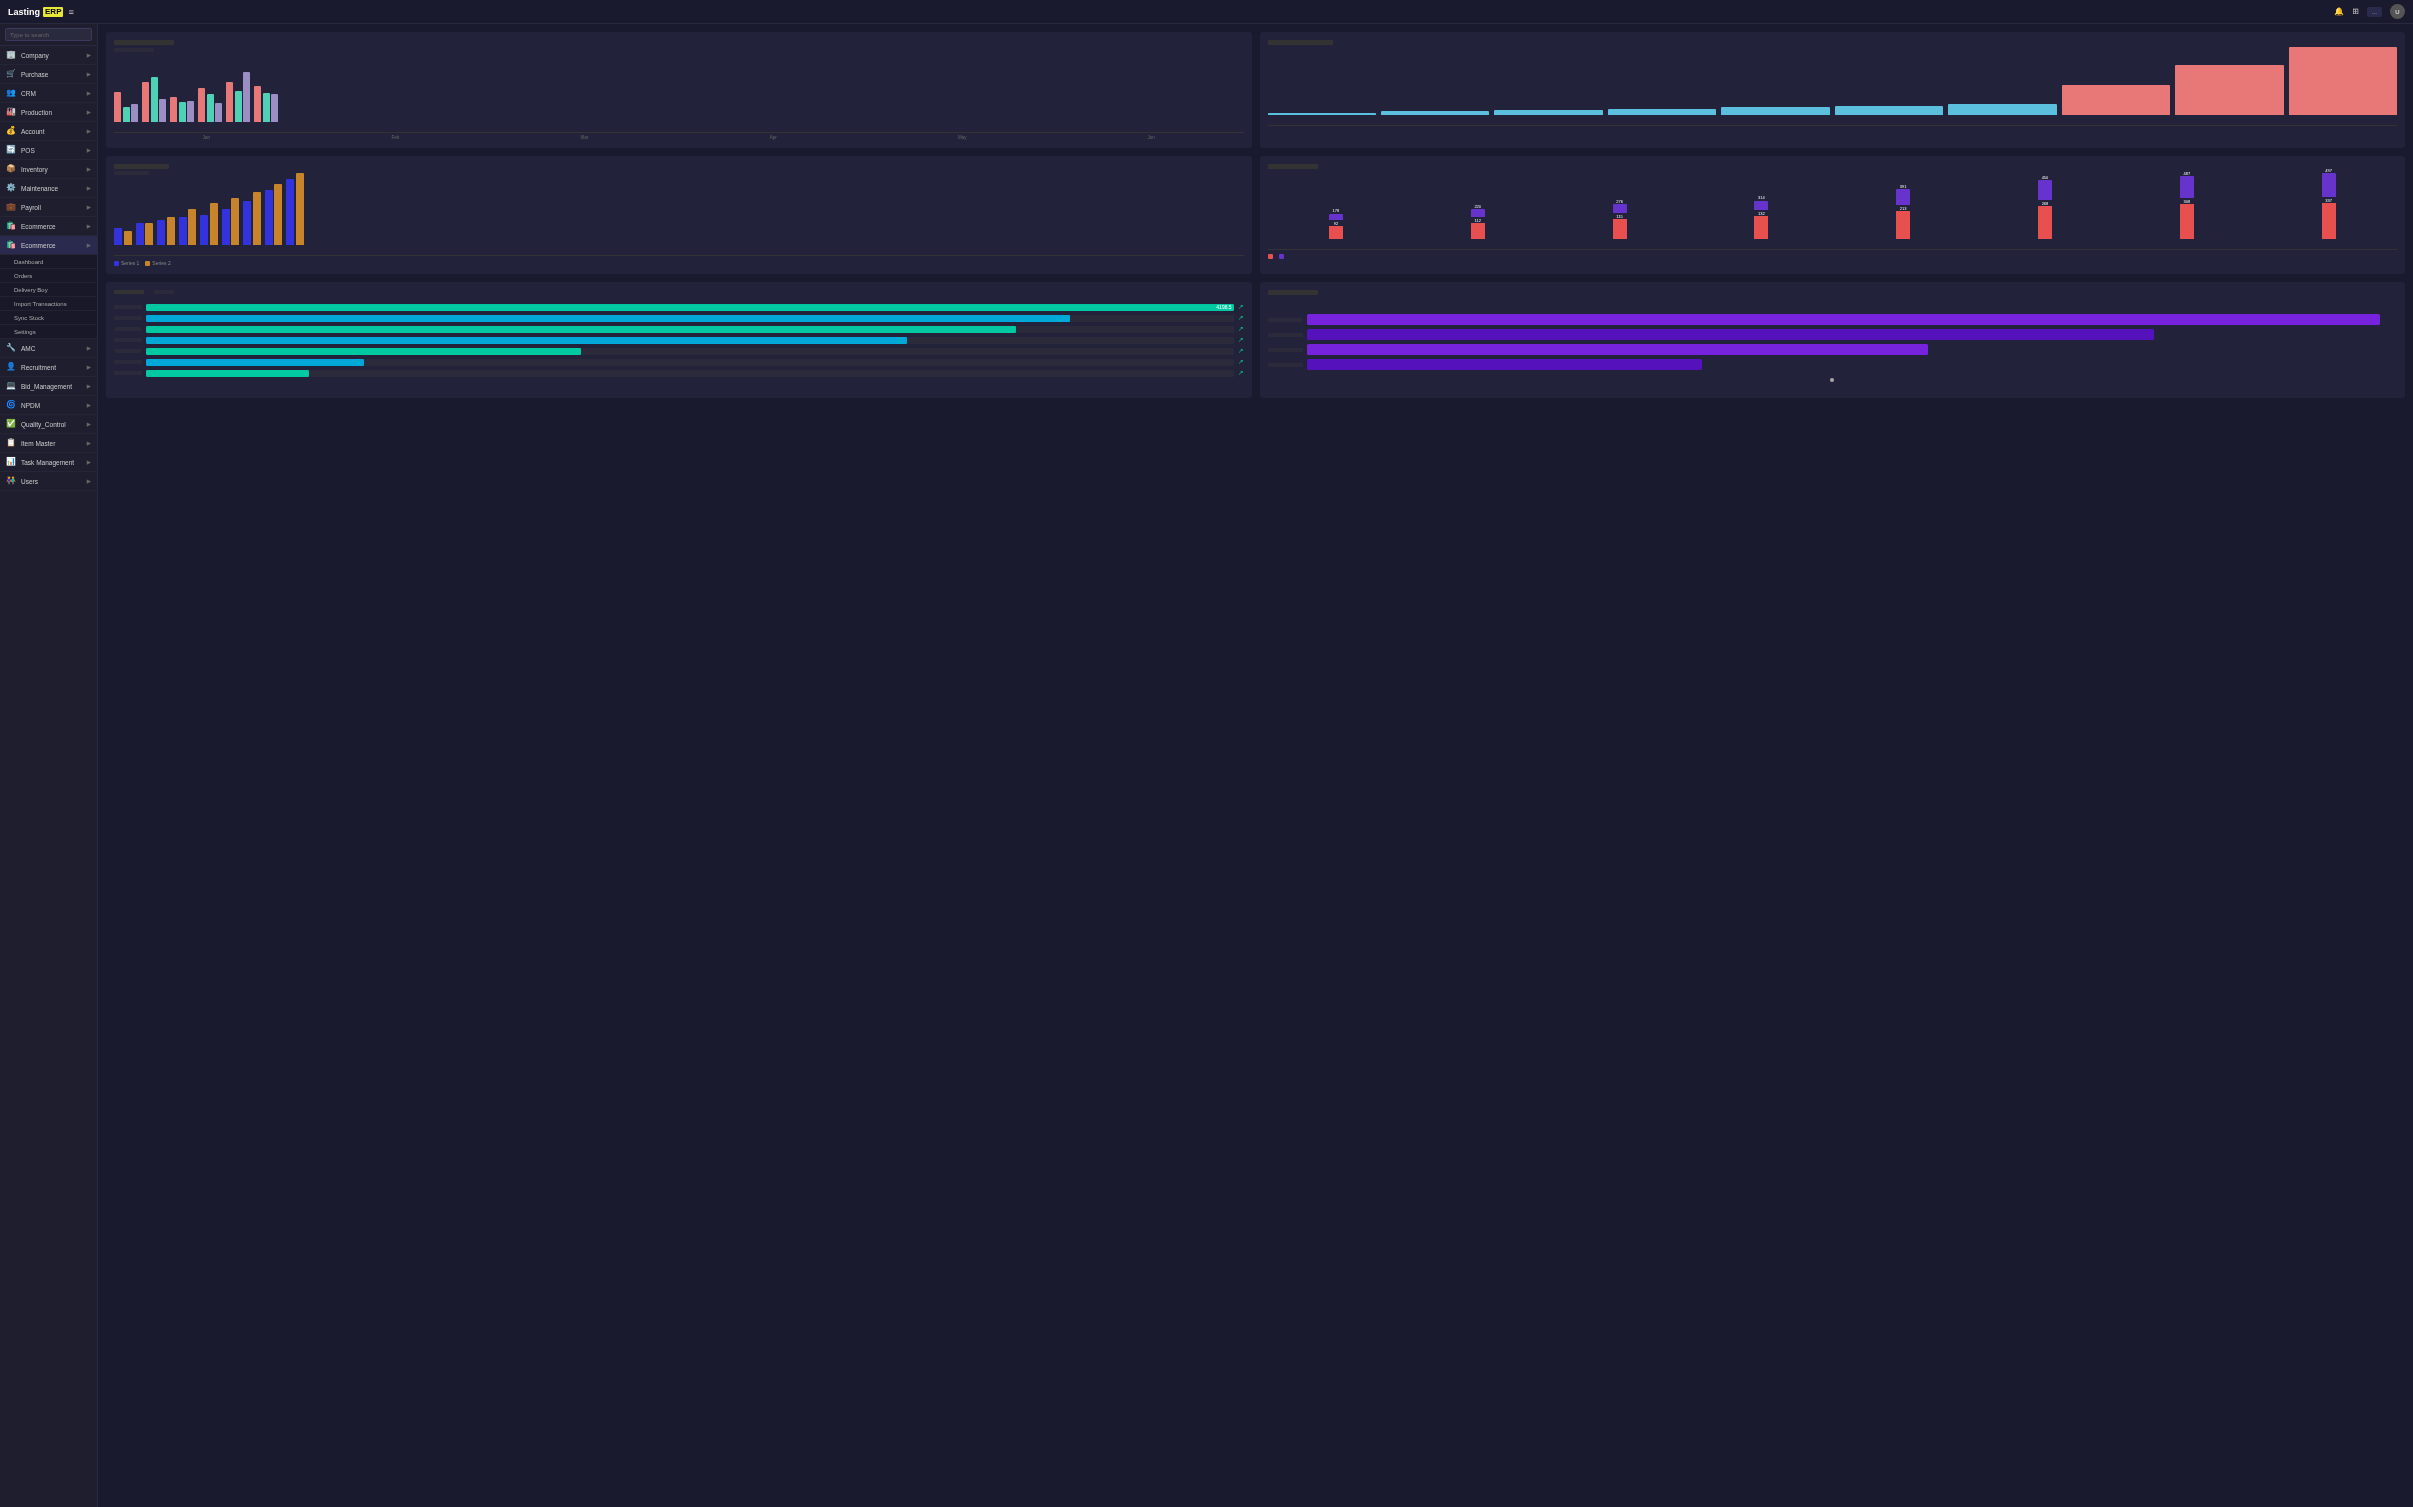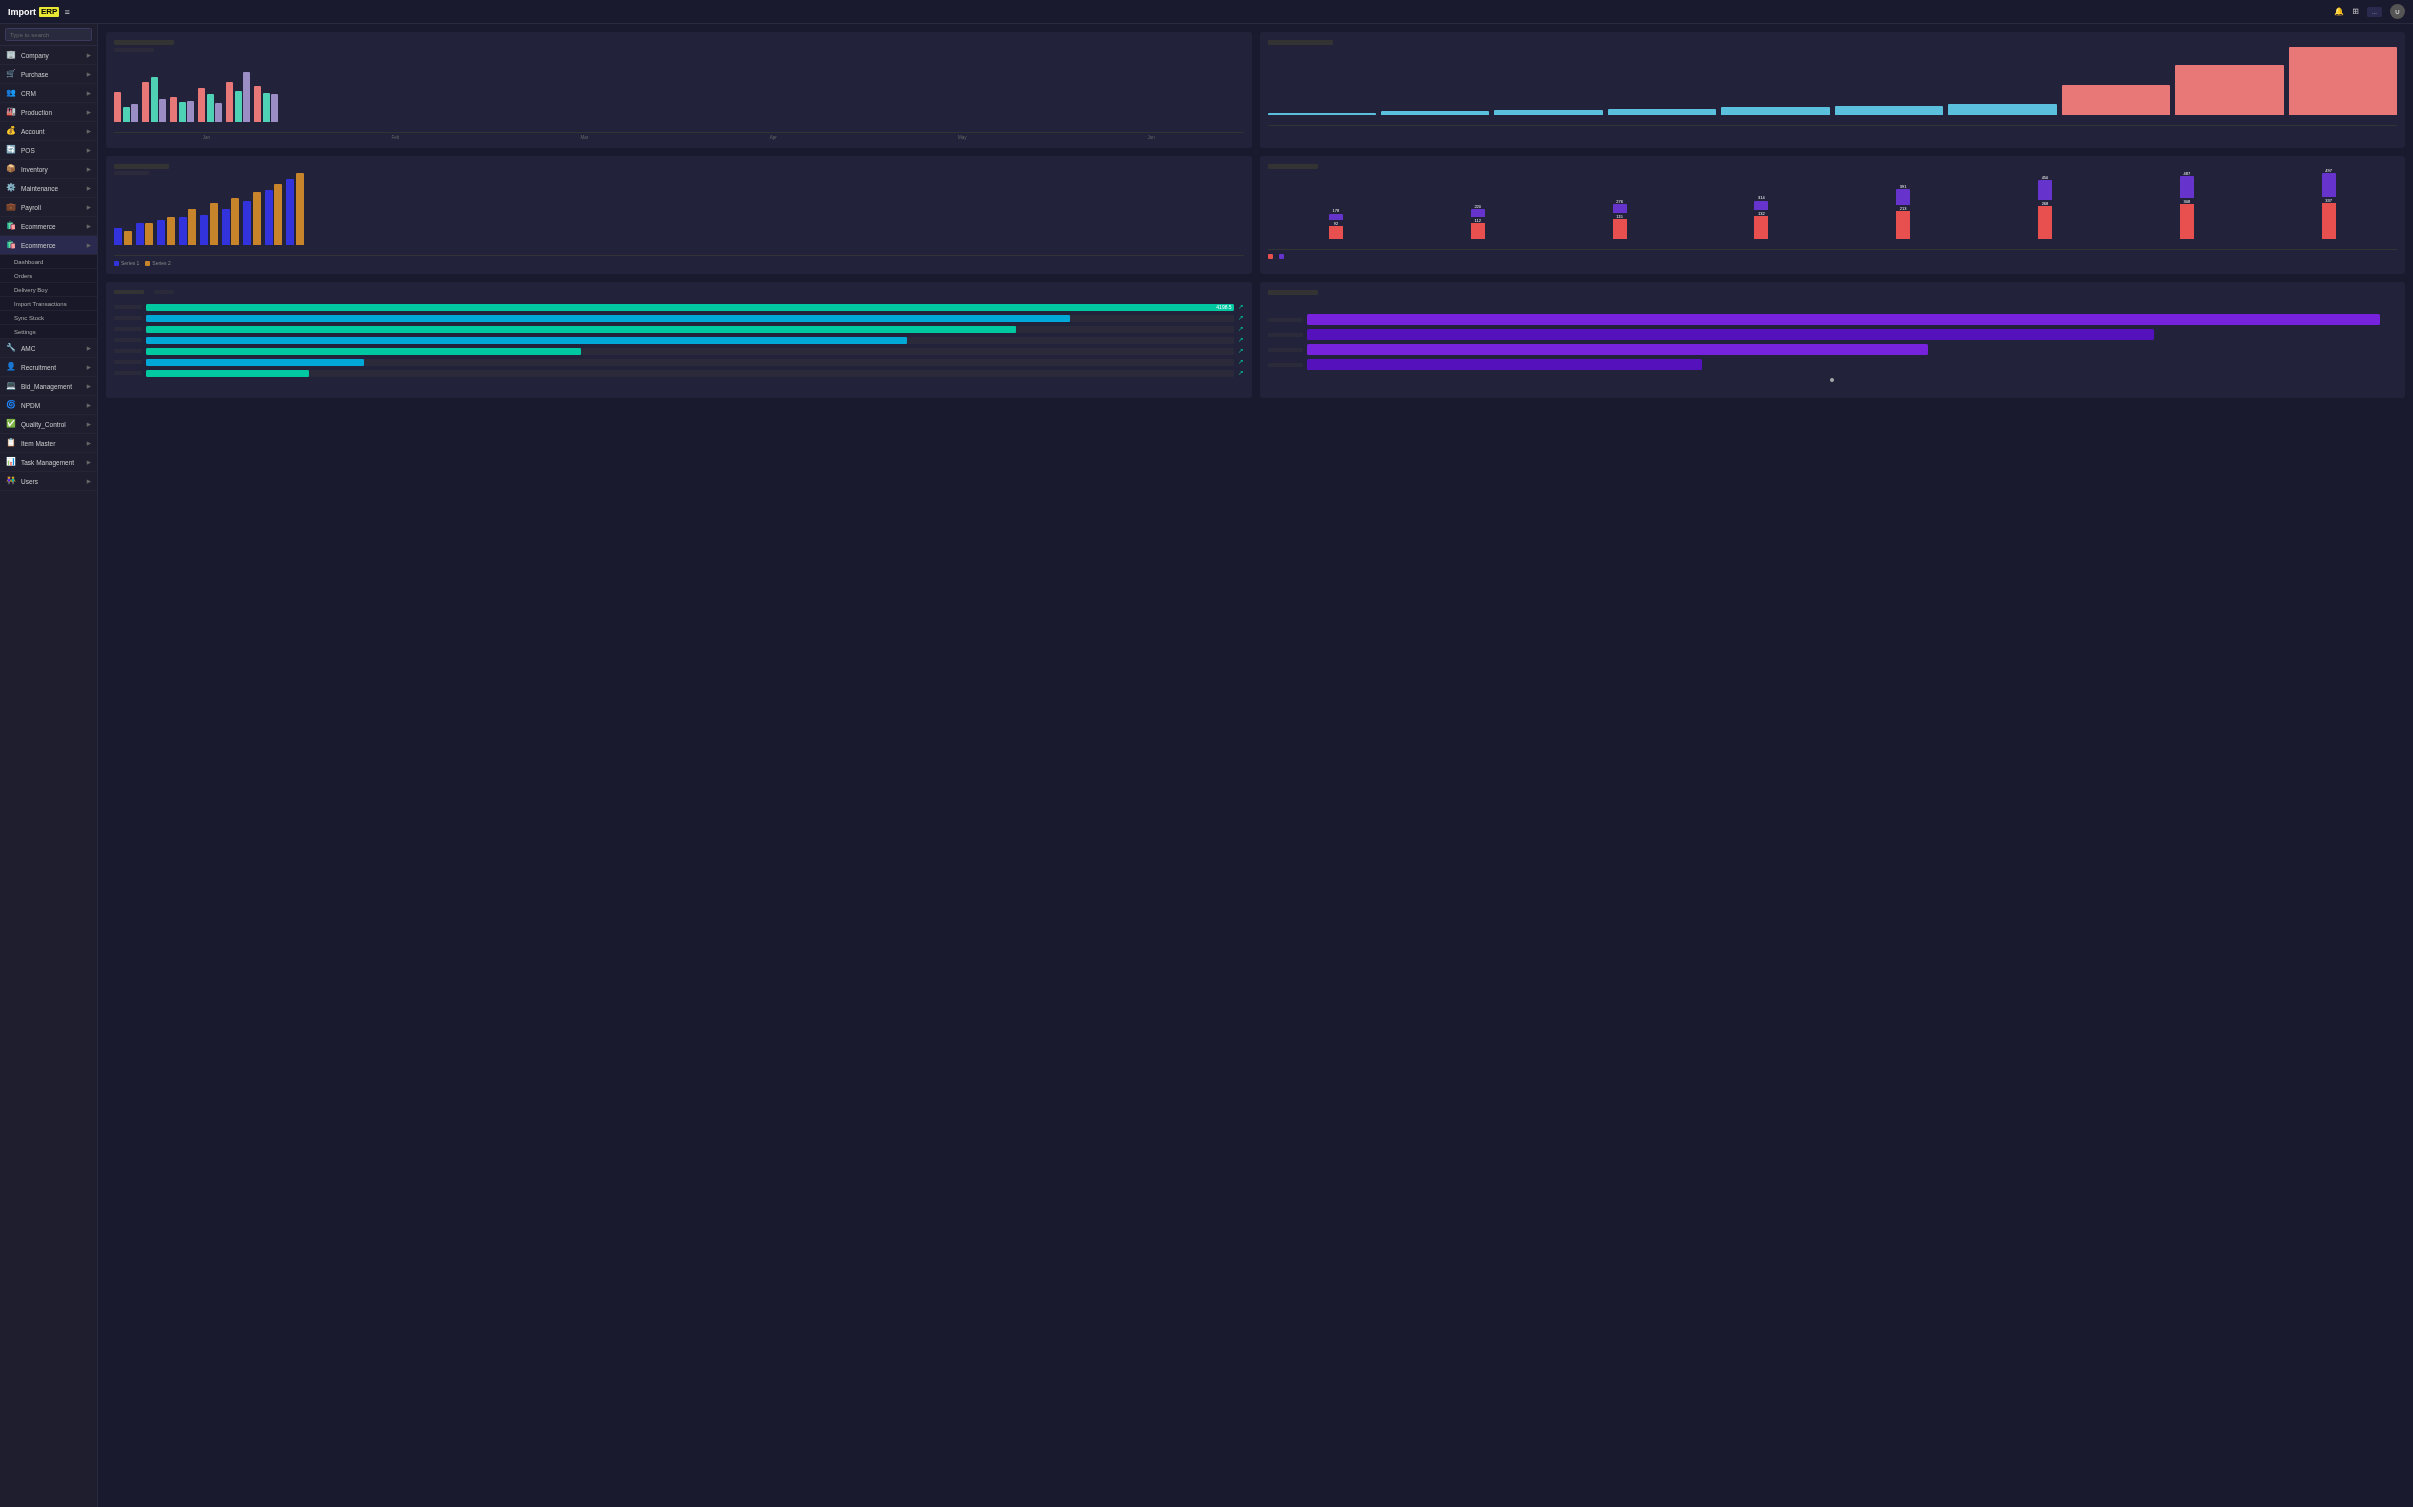--- a/index.html
+++ b/index.html
@@ -189,21 +189,21 @@
     .legend-dot { width: 5px; height: 5px; border-radius: 1px; }
 
     .bar-label-row { display: flex; gap: 4px; margin-top: 2px; }
     .bar-x-label { font-size: 4.5px; color: #666; text-align: center; }
   </style>
 </head>
 <body>
 
 <div class="navbar">
   <div class="navbar-brand">
-    <span class="brand-lasting">Import</span>
+    <span class="brand-lasting">Lasting</span>
     <span class="brand-erp">ERP</span>
   </div>
   <span class="hamburger">≡</span>
   <div class="navbar-spacer"></div>
   <div class="navbar-icons">
     <span class="nav-icon">🔔</span>
     <span class="nav-icon">⊞</span>
     <button class="nav-btn">...</button>
     <div class="nav-avatar">U</div>
   </div>

